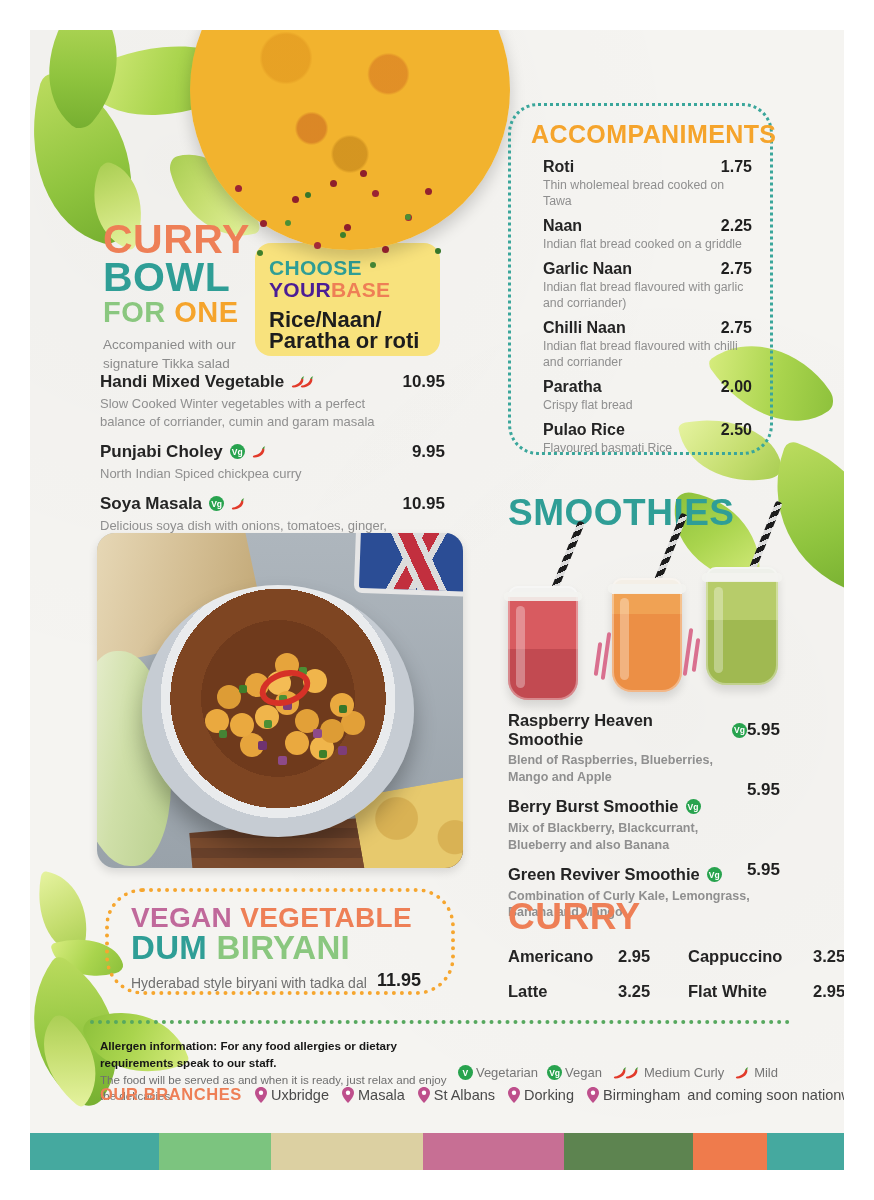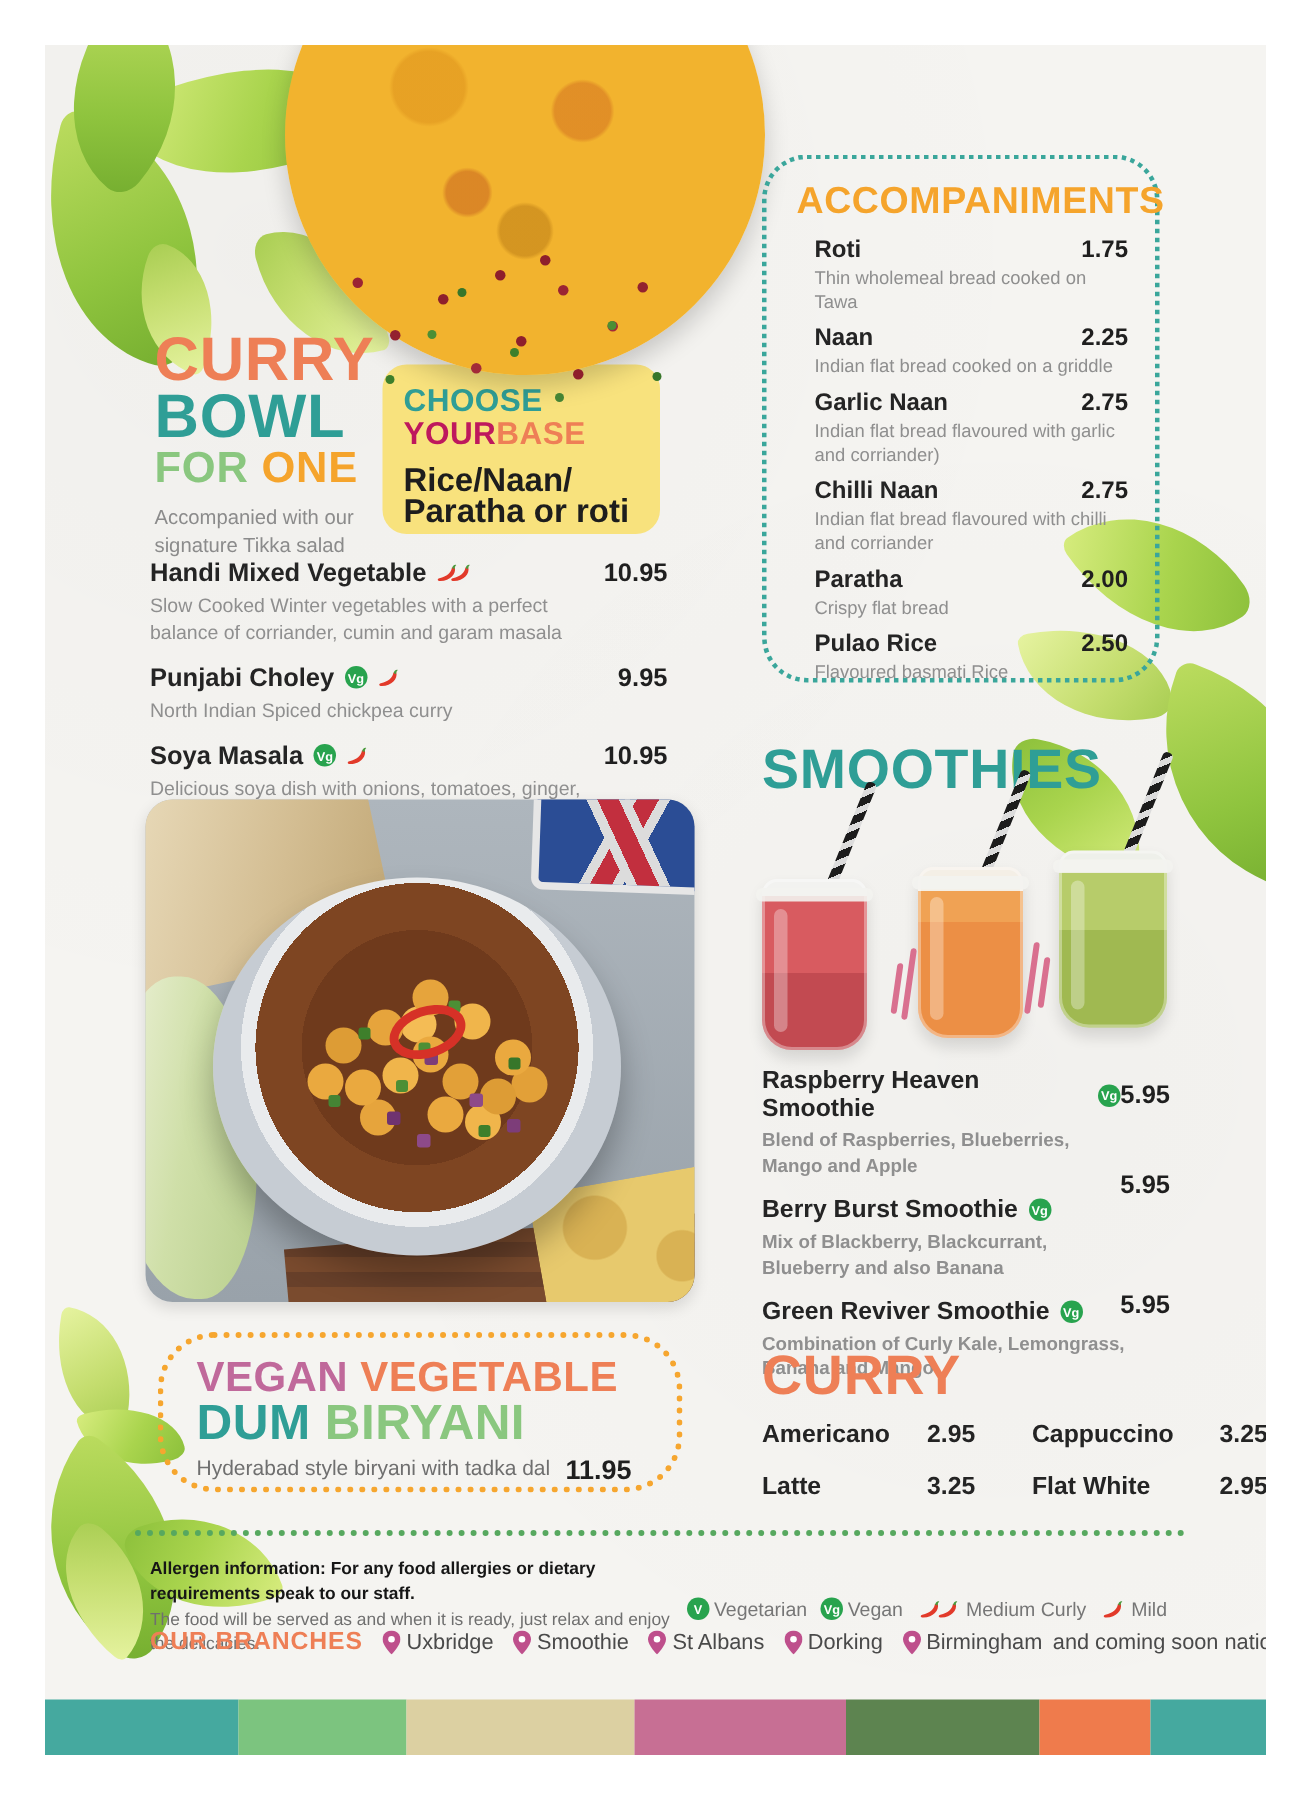--- a/index.html
+++ b/index.html
@@ -29,21 +29,21 @@
       -95px 5px 0 #9b2433,30px -10px 0 #8e1f2c;}
   .herbs{left:255px;top:190px;width:6px;height:6px;border-radius:50%;background:#4c8f35;
     box-shadow:55px 12px 0 #3e7f2b,120px -6px 0 #4c8f35,150px 28px 0 #37762a,-28px 30px 0 #3e7f2b,
       85px 42px 0 #458434,20px -28px 0 #37762a;}
   
   .hero{left:73px;top:190px;width:180px;}
   .hero .t{font-weight:800;font-size:41px;line-height:38px;letter-spacing:.5px;}
   .hero .t3{font-weight:800;font-size:29px;line-height:32px;letter-spacing:.5px;}
   .hero .sub{margin-top:8px;font-size:13.5px;line-height:1.4;color:#8b8b8b;}
   .c-salmon{color:#EE7F56;} .c-teal{color:#2F9E96;} .c-green{color:#8AC77F;}
-  .c-gold{color:#F5A42C;} .c-purple{color:#be185d;} .c-pink{color:#C0699B;}
+  .c-gold{color:#F5A42C;} .c-purple{color:#4c1d95;} .c-pink{color:#C0699B;}
   
   .choose{left:225px;top:213px;width:185px;height:113px;background:#F8E27D;border-radius:16px;
     padding:14px 0 0 14px;box-sizing:border-box;}
   .choose .l{font-weight:800;font-size:21px;line-height:22px;letter-spacing:.3px;}
   .choose .b{margin-top:8px;font-weight:800;font-size:22px;line-height:21px;color:#1d1d1d;}
   
   .item .nrow{display:flex;align-items:center;}
   .item .nm{font-weight:800;color:#242424;}
   .item .pr{margin-left:auto;font-weight:800;color:#1f1f1f;}
   .item .ds{color:#8f8f8f;}
@@ -85,21 +85,21 @@
   .raise5{position:relative;top:-5px;}
   
   .coffee-h{left:478px;top:866px;font-size:37px;font-weight:800;letter-spacing:.5px;color:#EE7F56;}
   .coffee-grid{left:478px;top:917px;display:grid;grid-template-columns:110px 70px 125px 60px;
     row-gap:16px;font-weight:800;font-size:16.5px;color:#242424;}
   
   .biryani{left:75px;top:858px;width:350px;height:107px;border:4px dotted #F6A62F;border-radius:38px;
     box-sizing:border-box;padding:12px 30px 0 22px;}
   .biryani .t1{font-weight:800;font-size:28px;line-height:28px;letter-spacing:.3px;}
   .biryani .t2{font-weight:800;font-size:33px;line-height:32px;letter-spacing:.3px;}
-  .biryani .row{display:flex;align-items:flex-start;margin-top:6px;}
+  .biryani .row{display:flex;align-items:flex-end;margin-top:6px;}
   .biryani .ds{font-size:14px;color:#6f6f6f;}
   .biryani .pr{margin-left:auto;font-weight:800;font-size:18px;color:#1f1f1f;}
   
   .photo{left:67px;top:503px;width:366px;height:335px;border-radius:18px;overflow:hidden;
     background:linear-gradient(#aeb6bd,#99a2aa);box-shadow:0 4px 10px rgba(0,0,0,.12);}
   .ph{position:absolute;}
   .ph-bread{left:-18px;top:-18px;width:175px;height:135px;border-radius:12px;transform:rotate(-12deg);
     background:linear-gradient(115deg,#ecdfc0,#d3bd92 60%,#c0a674);}
   .ph-flag{left:258px;top:-10px;width:125px;height:72px;border-radius:8px;transform:rotate(2deg);
     border:5px solid #e6e6e6;box-sizing:border-box;
@@ -396,21 +396,21 @@
           <path d="M6 0 C2.7 0 0 2.6 0 5.9 C0 10 6 16 6 16 C6 16 12 10 12 5.9 C12 2.6 9.3 0 6 0 Z" fill="#BE4F8C"></path>
           <circle cx="6" cy="5.8" r="2.2" fill="#fff"></circle>
         </svg>
       <span>Uxbridge</span>
     </span>
     <span class="br">
       <svg width="12" height="16" viewBox="0 0 12 16">
           <path d="M6 0 C2.7 0 0 2.6 0 5.9 C0 10 6 16 6 16 C6 16 12 10 12 5.9 C12 2.6 9.3 0 6 0 Z" fill="#BE4F8C"></path>
           <circle cx="6" cy="5.8" r="2.2" fill="#fff"></circle>
         </svg>
-      <span>Smoothie</span>
+      <span>Masala</span>
     </span>
     <span class="br">
       <svg width="12" height="16" viewBox="0 0 12 16">
           <path d="M6 0 C2.7 0 0 2.6 0 5.9 C0 10 6 16 6 16 C6 16 12 10 12 5.9 C12 2.6 9.3 0 6 0 Z" fill="#BE4F8C"></path>
           <circle cx="6" cy="5.8" r="2.2" fill="#fff"></circle>
         </svg>
       <span>St Albans</span>
     </span>
     <span class="br">
       <svg width="12" height="16" viewBox="0 0 12 16">

